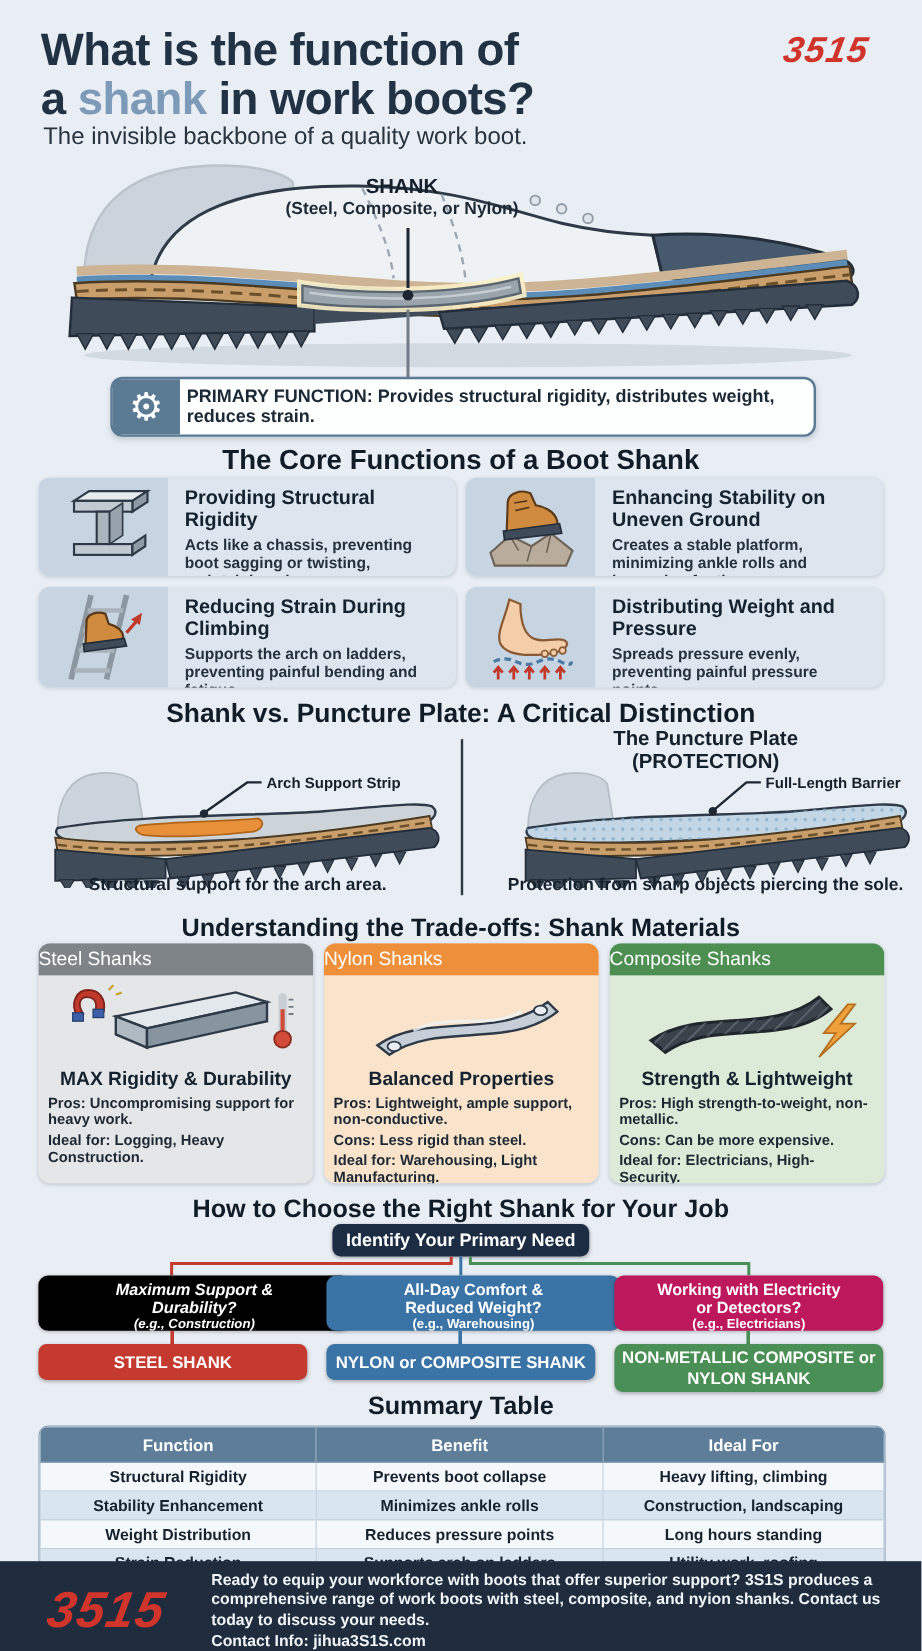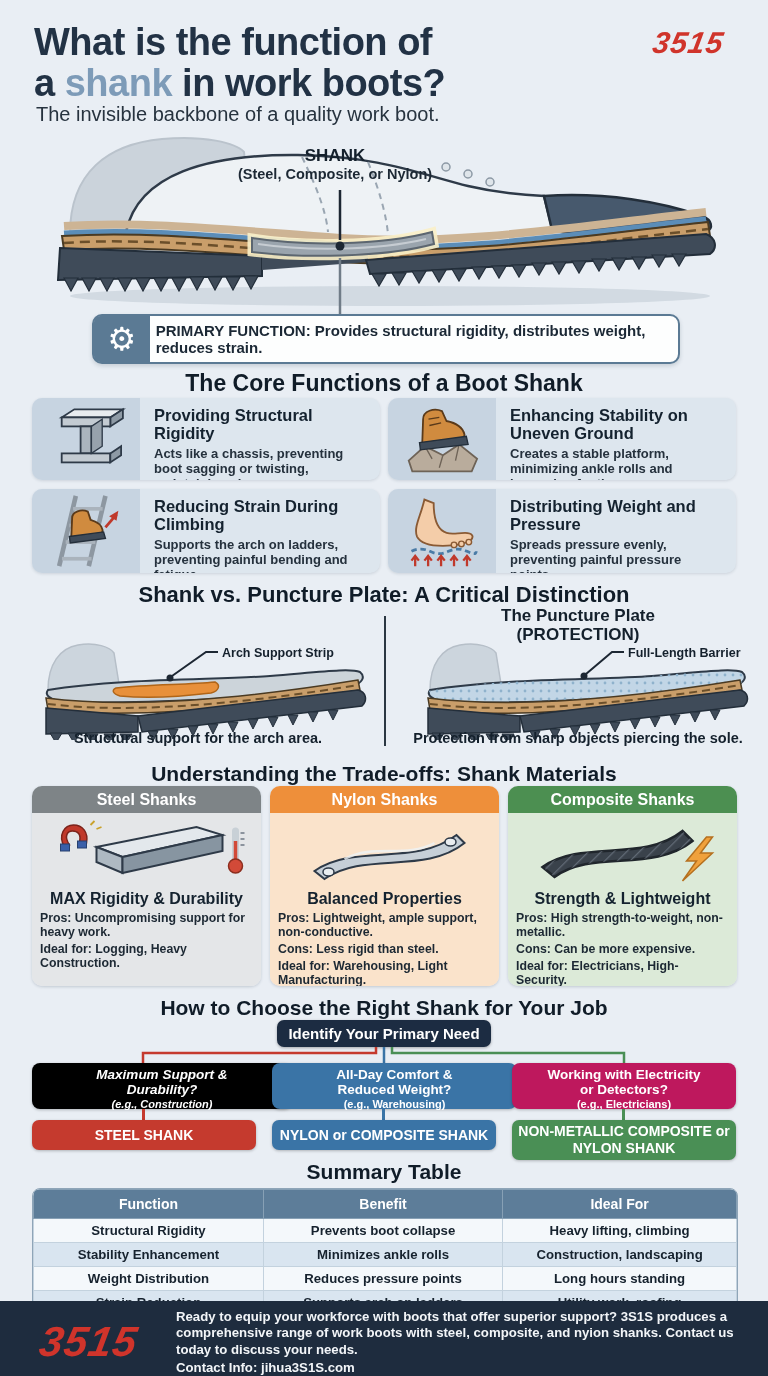--- a/index.html
+++ b/index.html
@@ -45,31 +45,31 @@
   .fcard .t{font-size:16.5px;font-weight:800;color:#14222f;line-height:1.08;}
   .fcard .d{font-size:13px;font-weight:600;color:#25313d;line-height:1.17;margin-top:3px;}
   .fc-0{top:398px;left:32px;width:348px;height:82px;}
   .fc-1{top:398px;left:388px;width:348px;height:82px;}
   .fc-2{top:489px;left:32px;width:348px;height:84px;}
   .fc-3{top:489px;left:388px;width:348px;height:84px;}
 
   
   .vs-col{top:606px;height:146px;}
   .vs-left{left:20px;width:356px;}
-  .vs-right{left:402px;width:352px;}
+  .vs-right{left:412px;width:352px;}
   .vs-title{font-size:17px;font-weight:800;line-height:1.12;color:#14202c;}
   .vs-svg{position:absolute;top:34px;left:0;}
   .vs-callout{position:absolute;font-size:12.5px;font-weight:800;color:#14202c;white-space:nowrap;}
   .vs-cap{position:absolute;top:124px;left:0;right:0;text-align:center;font-size:14.5px;font-weight:800;color:#14202c;}
   .vs-divider{top:616px;left:384px;width:2px;height:130px;background:#2b3742;}
 
   
   .mcard{top:786px;height:200px;width:229px;border-radius:10px;overflow:hidden;box-shadow:0 1px 3px rgba(40,60,80,.2);}
   .mc-0{left:32px;} .mc-1{left:270px;} .mc-2{left:508px;}
-  .mhead{height:27px;line-height:27px;text-align:center;color:#fff;font-size:16px;font-weight:700;}
+  .mhead{height:27px;line-height:27px;color:#fff;font-size:16px;font-weight:400;}
   .mc-0 .mhead{background:#7e8487;} .mc-1 .mhead{background:#ee8f3a;} .mc-2 .mhead{background:#4c8f51;}
   .mc-0 .mbody{background:#e4e6e8;} .mc-1 .mbody{background:#fae3cb;} .mc-2 .mbody{background:#dcead8;}
   .mbody{height:173px;padding:2px 8px 0 8px;box-sizing:border-box;}
   .mline{text-align:center;font-size:16px;font-weight:800;color:#14222f;margin-top:1px;}
   .mtxt{font-size:12.3px;font-weight:700;color:#1c2833;line-height:1.14;margin-top:3px;}
 
   
   .root-node{top:1020px;left:277px;width:214px;height:27px;line-height:27px;background:#1c2c42;border-radius:7px;color:#fff;font-size:15px;font-weight:800;text-align:center;box-shadow:0 1px 3px rgba(0,0,0,.3);}
   .flow-svg{top:1047px;left:0;}
   .qbox{top:1063px;height:46px;border-radius:8px;color:#fff;text-align:center;padding-top:4px;box-sizing:border-box;box-shadow:0 1px 3px rgba(0,0,0,.25);}

